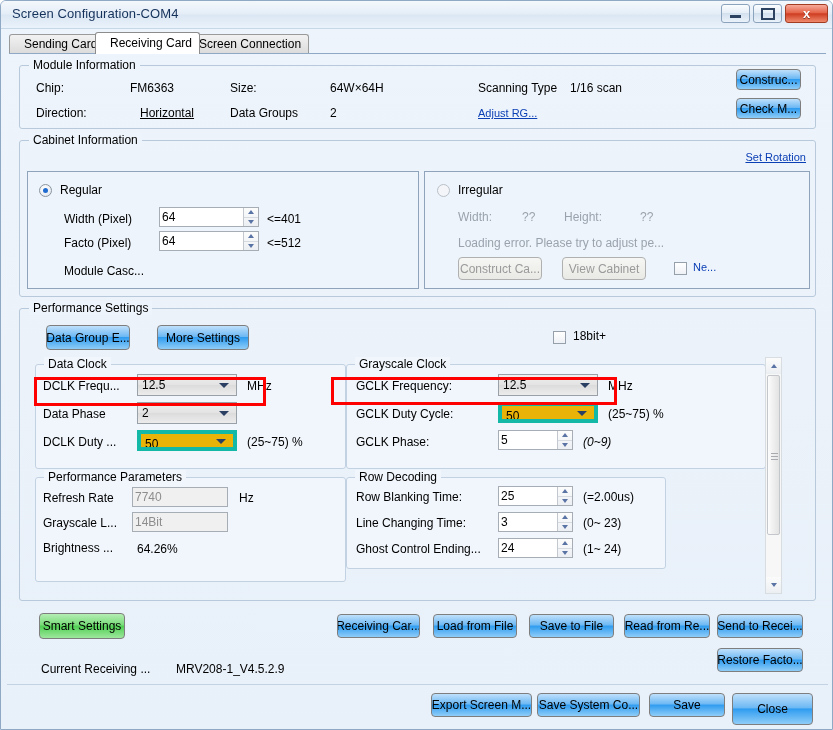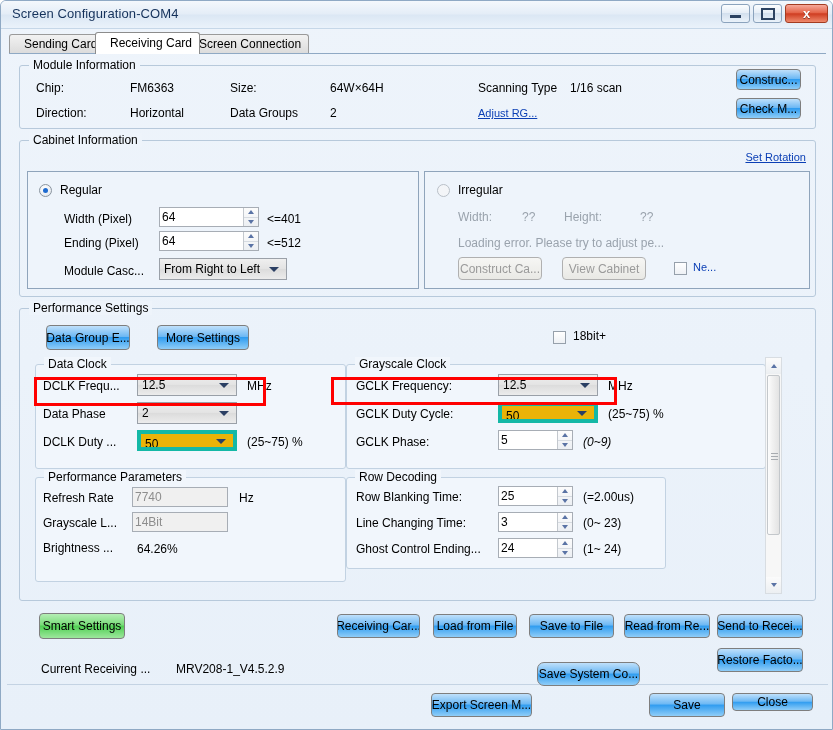--- a/index.html
+++ b/index.html
@@ -287,21 +287,21 @@
     <div class="tab" style="left:175px;">Screen Connection</div>
     <div class="tab-underline"></div>
   </div>
 
   <div class="group" style="left:18px; top:64px; width:797px; height:64px;">
     <div class="legend">Module Information</div>
 
     <div class="lbl" style="left:16px; top:15px;">Chip:</div>
     <div class="lbl" style="left:110px; top:15px;">FM6363</div>
     <div class="lbl" style="left:16px; top:40px;">Direction:</div>
-    <div class="lbl" style="left:110px; top:40px;">Horizontal</div>
+    <div class="lbl" style="left:120px; top:40px;text-decoration:underline;">Horizontal</div>
 
     <div class="lbl" style="left:210px; top:15px;">Size:</div>
     <div class="lbl" style="left:310px; top:15px;">64W×64H</div>
     <div class="lbl" style="left:210px; top:40px;">Data Groups</div>
     <div class="lbl" style="left:310px; top:40px;">2</div>
 
     <div class="lbl" style="left:458px; top:15px;text-align:right;">Scanning Type</div>
     <div class="lbl" style="left:550px; top:15px;">1/16 scan</div>
     <div class="link" style="left:458px; top:41px;">Adjust RG...</div>
 
@@ -322,37 +322,33 @@
       <div class="spin" style="left:215px; top:36px; height:18px;">
         <i>
             <span class="arrow-up"></span>
           </i>
         <i>
             <span class="arrow-dn"></span>
           </i>
       </div>
       <div class="lbl" style="left:239px; top:40px;">&lt;=401</div>
 
-      <div class="lbl" style="left:36px; top:64px;">Ending (Pixel)</div>
+      <div class="lbl" style="left:36px; top:64px;">Facto (Pixel)</div>
       <div class="txt" style="left:131px; top:59px; width:100px; height:20px;">64</div>
       <div class="spin" style="left:215px; top:60px; height:18px;">
         <i>
             <span class="arrow-up"></span>
           </i>
         <i>
             <span class="arrow-dn"></span>
           </i>
       </div>
       <div class="lbl" style="left:239px; top:64px;">&lt;=512</div>
 
       <div class="lbl" style="left:36px; top:92px;">Module Casc...</div>
-      <div class="combo gray" style="left:131px; top:86px; width:128px; height:22px;">
-        <span>From Right to Left</span>
-        <span class="caret"></span>
-      </div>
     </div>
 
     <div class="panel" style="left:404px; top:30px; width:386px; height:118px;">
       <div class="radio off" style="left:12px; top:12px;"></div>
       <div class="lbl" style="left:33px; top:11px;">Irregular</div>
 
       <div class="lbl dim" style="left:33px; top:38px;">Width:</div>
       <div class="lbl dim" style="left:97px; top:38px;">??</div>
       <div class="lbl dim" style="left:139px; top:38px;">Height:</div>
       <div class="lbl dim" style="left:215px; top:38px;">??</div>
@@ -502,20 +498,20 @@
 
   <div class="btn" style="left:336px; top:613px; width:83px; height:24px;">Receiving Car...</div>
   <div class="btn" style="left:432px; top:613px; width:84px; height:24px;">Load from File</div>
   <div class="btn" style="left:528px; top:613px; width:85px; height:24px;">Save to File</div>
   <div class="btn" style="left:623px; top:613px; width:86px; height:24px;">Read from Re...</div>
   <div class="btn" style="left:716px; top:613px; width:86px; height:24px;">Send to Recei...</div>
   <div class="btn" style="left:716px; top:647px; width:86px; height:24px;">Restore Facto...</div>
 
   <div class="footerline" style="top:683px;"></div>
   <div class="btn" style="left:430px; top:692px; width:101px; height:24px;">Export Screen M...</div>
-  <div class="btn" style="left:536px; top:661px; width:103px; height:24px;border-radius:7px;">Save System Co...</div>
+  <div class="btn" style="left:536px; top:692px; width:103px; height:24px;">Save System Co...</div>
   <div class="btn" style="left:648px; top:692px; width:76px; height:24px;">Save</div>
-  <div class="btn" style="left:731px; top:692px; width:81px; height:18px;">Close</div>
+  <div class="btn" style="left:731px; top:692px; width:81px; height:32px;">Close</div>
 
   <div class="redbox" style="left:33px; top:376px; width:232px; height:29px;"></div>
   <div class="redbox" style="left:330px; top:376px; width:286px; height:28px;"></div>
 
 </div>
 
 </body></html>

